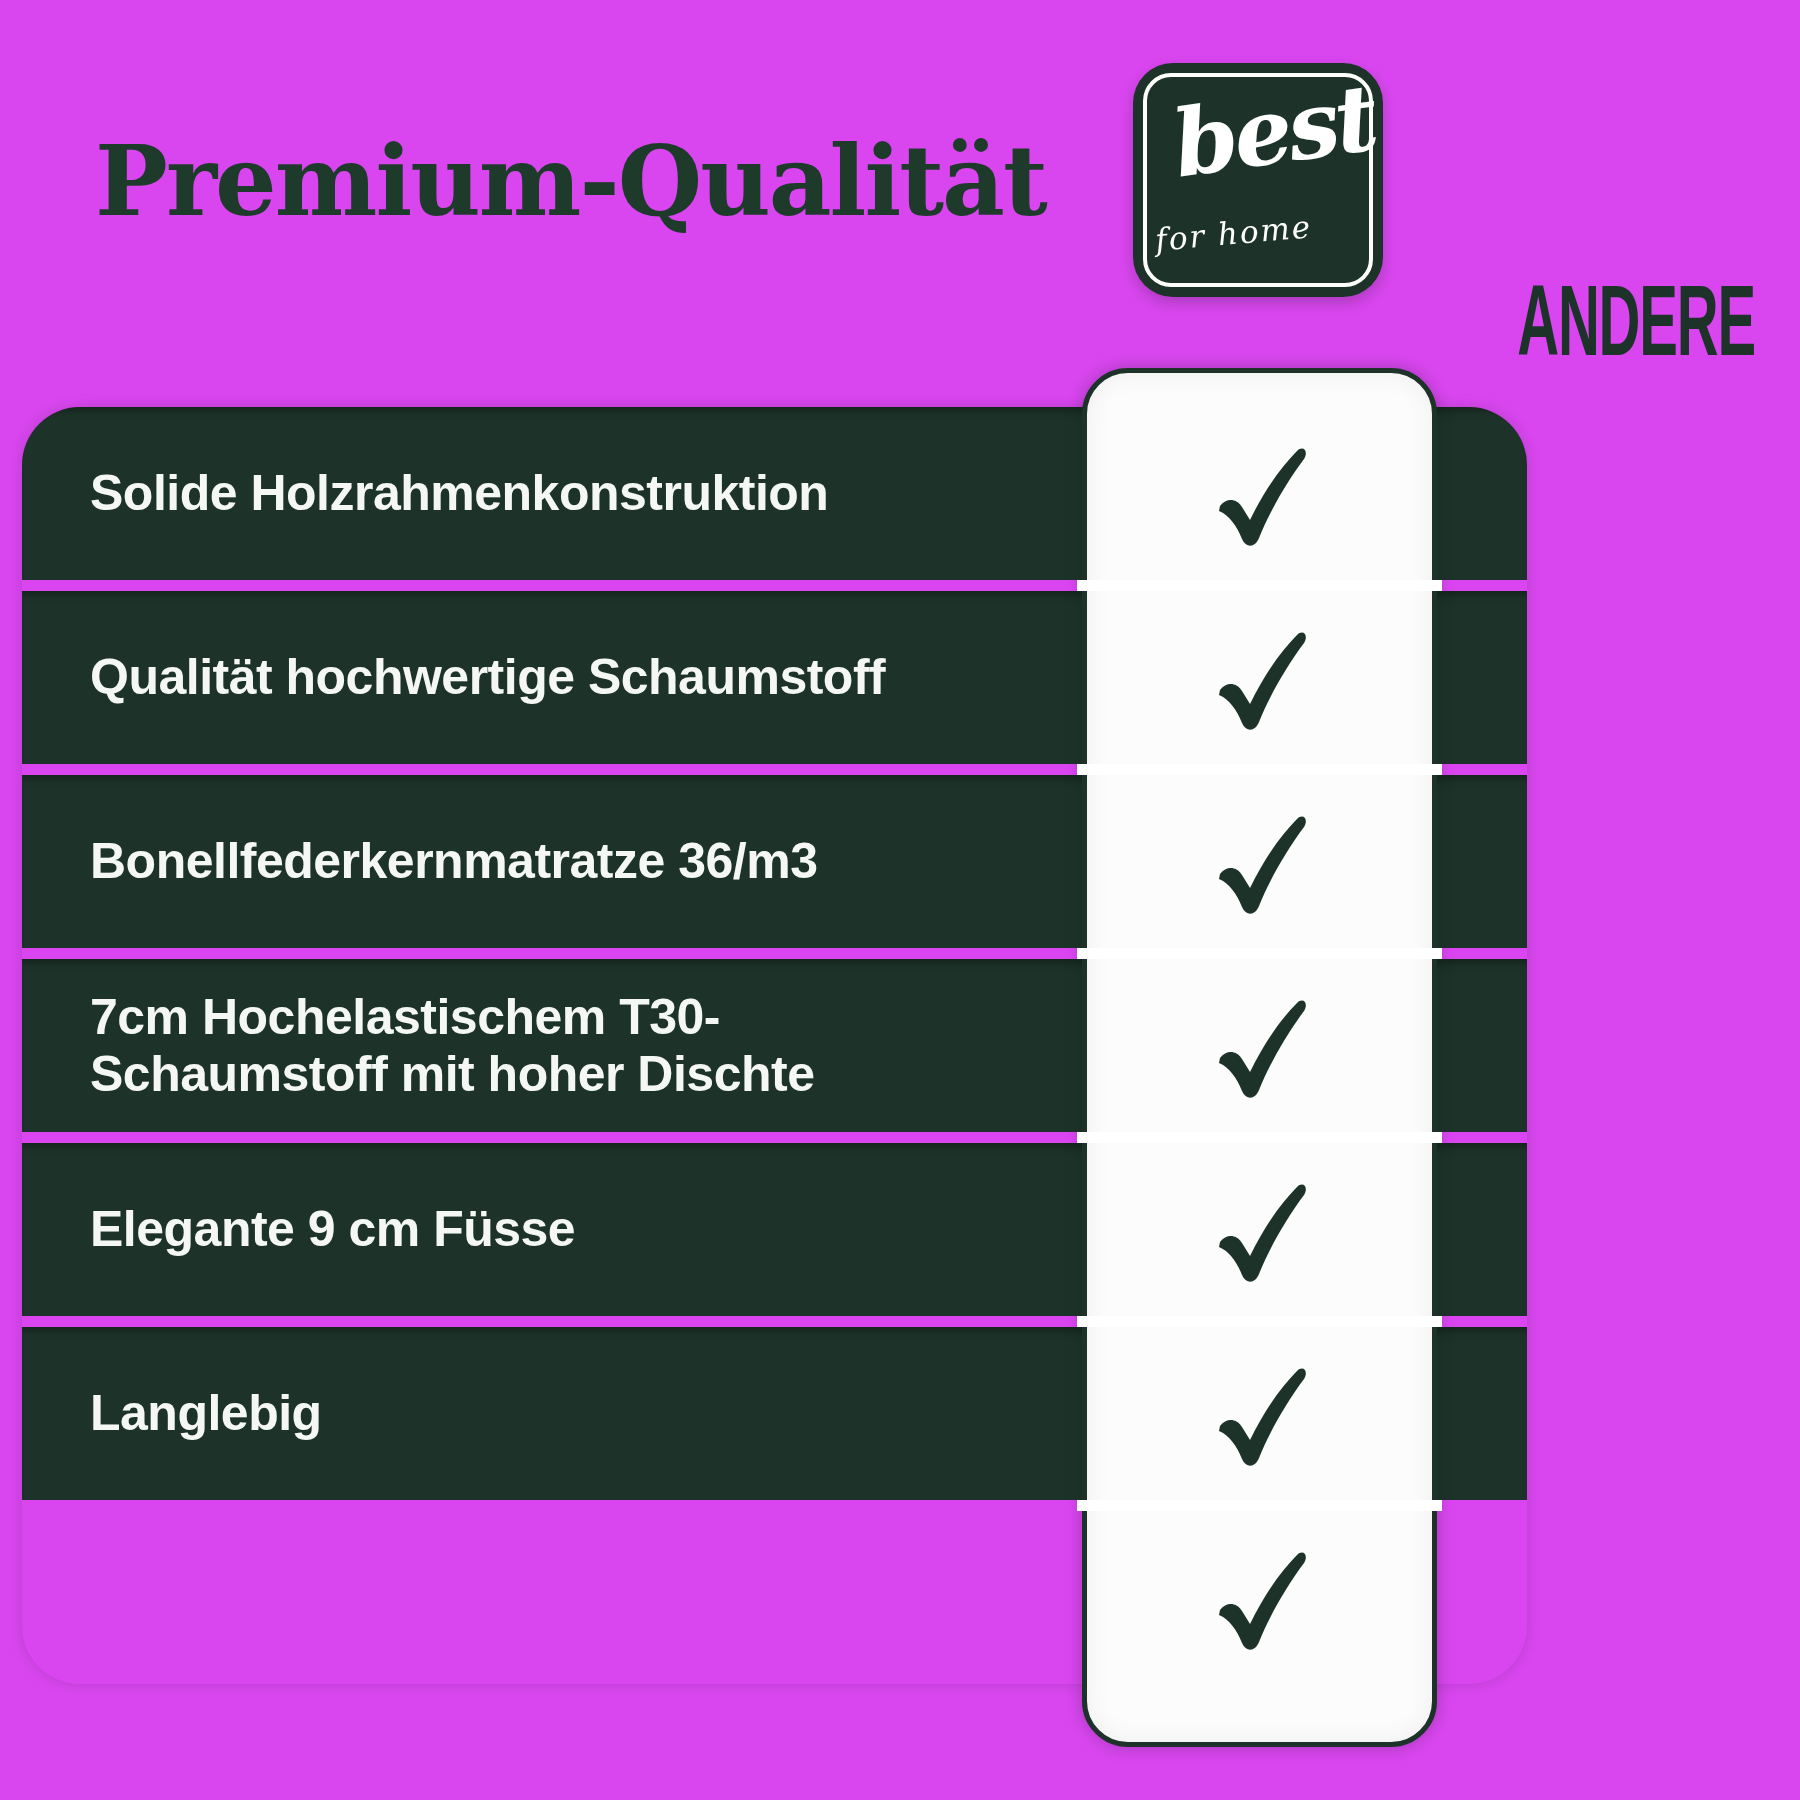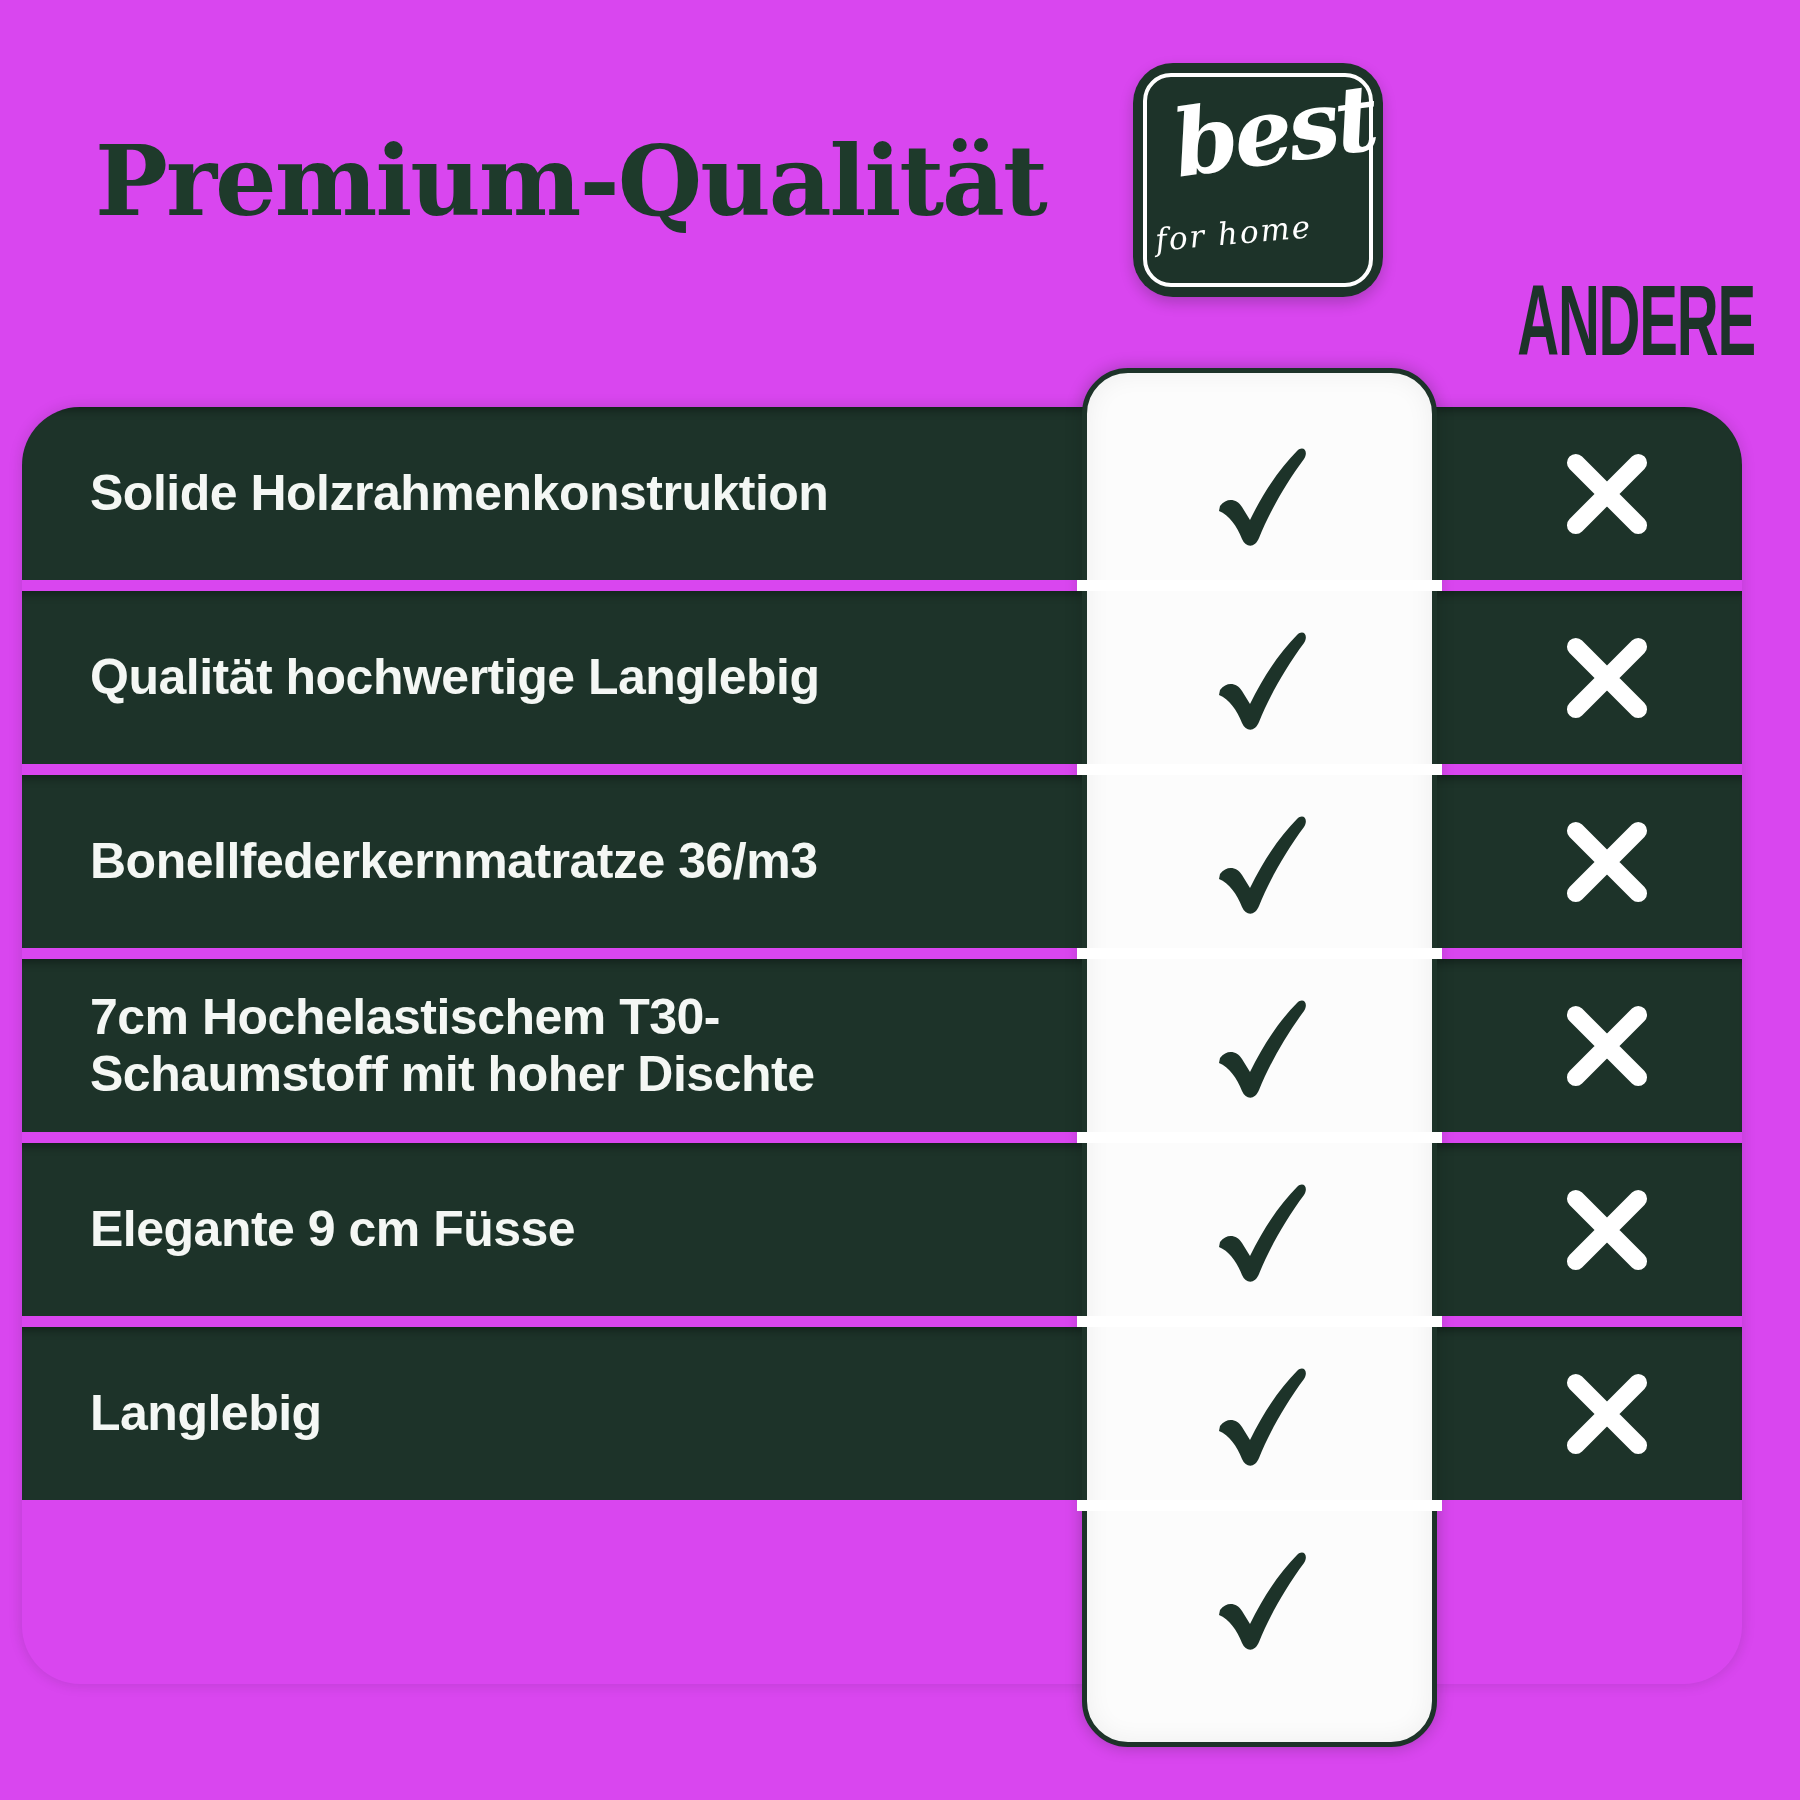--- a/index.html
+++ b/index.html
@@ -45,21 +45,21 @@
   }
   .andere span{
     font-family:"Liberation Sans", sans-serif; font-weight:700;
     font-size:100px; line-height:1; color:#1d3329;
     letter-spacing:-2px; transform:scaleX(.58);
     white-space:nowrap;
   }
 
   
   .table{
-    position:absolute; left:22px; top:407px; width:1720px; height:1277px;
+    position:absolute; left:22px; top:407px; width:1505px; height:1277px;
     border-radius:58px; overflow:hidden; z-index:1;
     box-shadow:0 0 14px rgba(15,25,20,.15);
   }
   .row{
     position:relative; height:173px; margin-bottom:11px;
     background:#1d3329;
     display:flex; align-items:center;
     padding-left:68px;
     box-shadow:inset 0 10px 9px -7px rgba(4,12,8,.45);
   }
@@ -124,21 +124,21 @@
   <div class="table">
     <div class="row">
       <span class="feature">Solide Holzrahmenkonstruktion</span>
       <span class="cross">
         <svg viewBox="0 0 100 100">
             <path d="M20 20 L80 80 M80 20 L20 80" stroke="#ffffff" stroke-width="17" stroke-linecap="round" fill="none"></path>
           </svg>
       </span>
     </div>
     <div class="row">
-      <span class="feature">Qualität hochwertige Langlebig</span>
+      <span class="feature">Qualität hochwertige Schaumstoff</span>
       <span class="cross">
         <svg viewBox="0 0 100 100">
             <path d="M20 20 L80 80 M80 20 L20 80" stroke="#ffffff" stroke-width="17" stroke-linecap="round" fill="none"></path>
           </svg>
       </span>
     </div>
     <div class="row">
       <span class="feature">Bonellfederkernmatratze 36/m3</span>
       <span class="cross">
         <svg viewBox="0 0 100 100">

